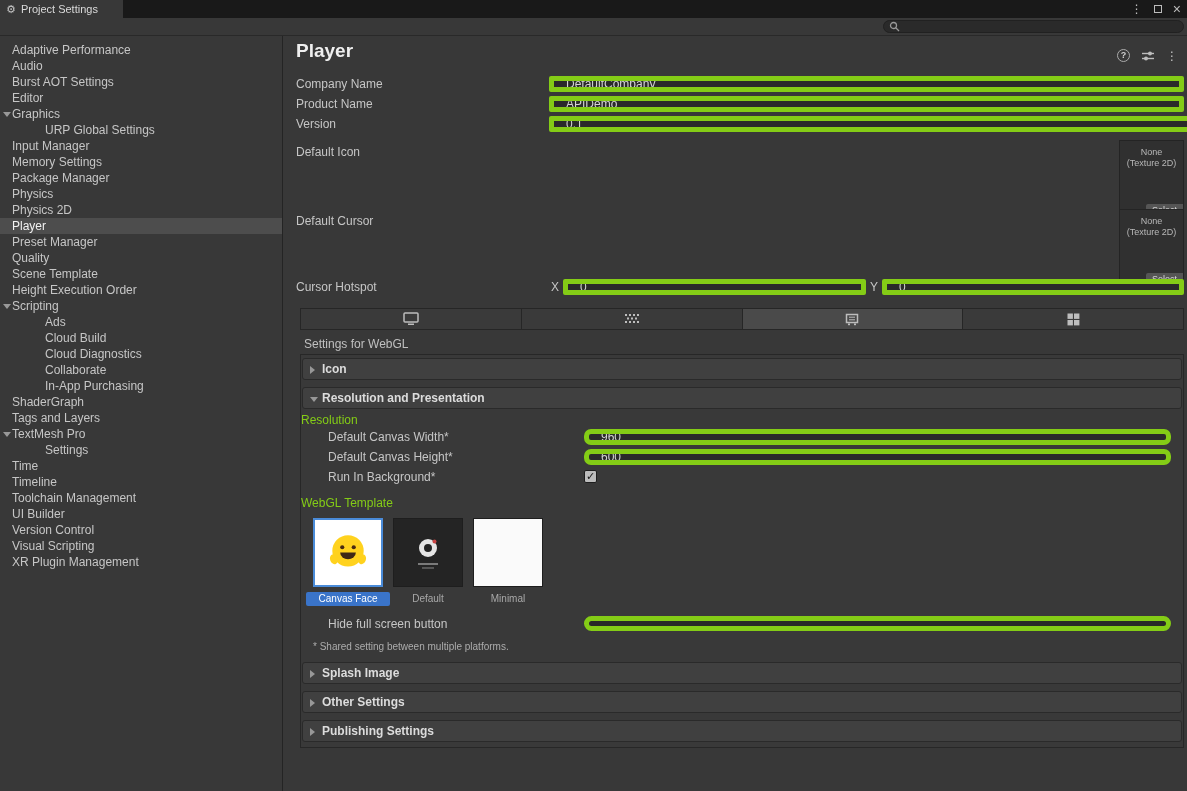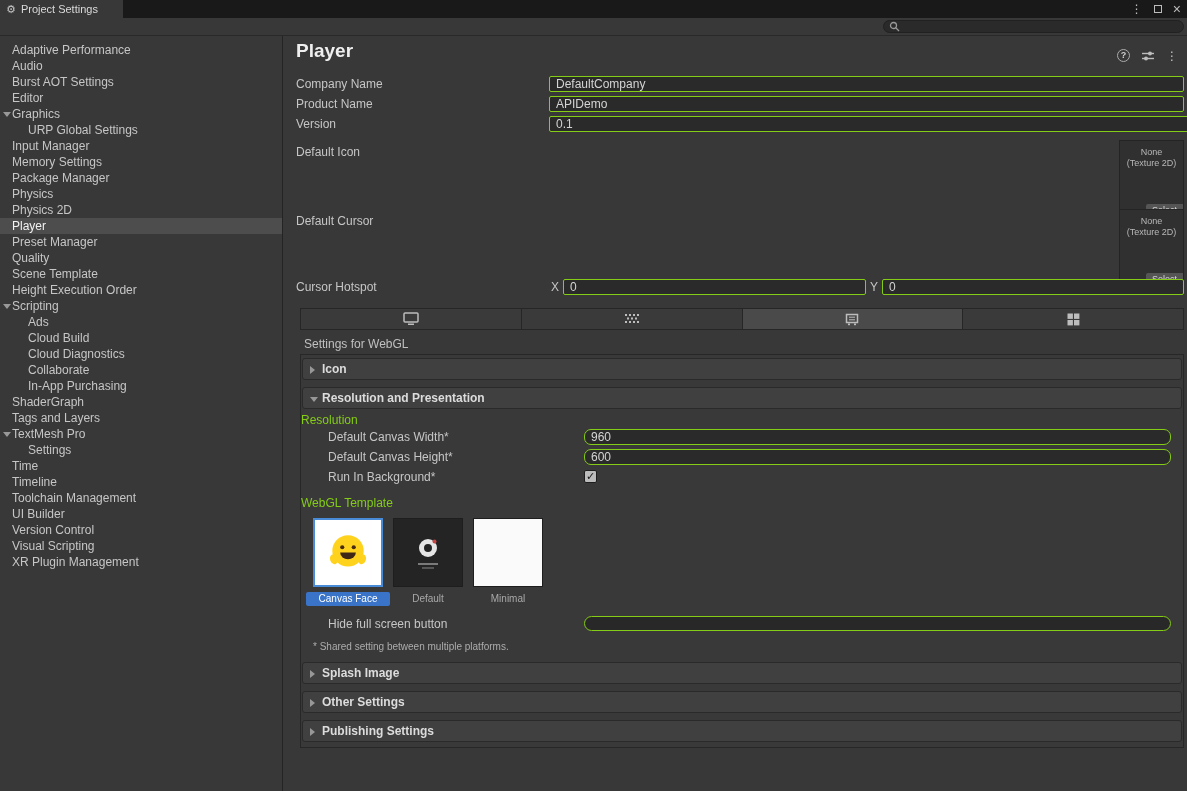--- a/index.html
+++ b/index.html
@@ -27,36 +27,36 @@
   .searchbox { position:absolute; right:3px; top:2px; width:301px; height:13px; background:#2A2A2A;
                border:1px solid #212121; border-radius:7px; display:flex; align-items:center; gap:3px; padding-left:5px; }
   .search-input { flex:1; background:transparent; border:none; outline:none; color:#D0D0D0;
                   font-family:inherit; font-size:10px; height:11px; }
 
   
   .sidebar { position:absolute; top:36px; left:0; width:283px; bottom:0; background:#383838;
              border-right:1px solid #242424; padding-top:6px; overflow:hidden; }
   .side-row { position:relative; height:16px; line-height:16px; padding-left:12px; font-size:12px;
               color:#C6C6C6; white-space:nowrap; cursor:default; }
-  .side-row.indent { padding-left:28px; }
+  .side-row.indent { padding-left:45px; }
   .side-row.selected { background:#4D4D4D; color:#F2F2F2; }
   .fold-arrow { position:absolute; left:3px; top:6px; width:0; height:0;
                 border-top:5px solid #989898; border-left:4px solid transparent; border-right:4px solid transparent; }
 
   
   .main { position:absolute; top:36px; left:283px; right:0; bottom:0; background:#383838; }
   .player-title { position:absolute; left:13px; top:4px; font-size:19px; font-weight:bold; color:#EFEFEF; }
   .hdr-icons { position:absolute; right:9px; top:13px; display:flex; align-items:center; gap:11px; }
   .help-circle { width:13px; height:13px; border:1px solid #ABABAB; border-radius:50%; font-size:9px;
                  line-height:11px; text-align:center; color:#CFCFCF; font-weight:bold; }
   .kebab { color:#C4C4C4; font-size:12px; line-height:1; }
 
   .flabel { position:absolute; left:13px; color:#C6C6C6; }
-  .tf { position:absolute; background:#2A2A2A; border:1px solid #84cc16; border-radius:2px;
-        color:#D4D4D4; font-size:12px; font-family:inherit; height:16px; padding:0 6px; outline:none; }
+  .tf { position:absolute; background:#2A2A2A; border:5px solid #84cc16; border-radius:2px;
+        color:#D4D4D4; font-size:12px; font-family:inherit; height:16px; padding:0 12px; outline:none; }
 
   .obj-picker { position:absolute; left:836px; width:65px; height:77px; background:#303030; border:1px solid #242424; }
   .obj-none { font-size:9px; color:#B8B8B8; text-align:center; padding-top:6px; line-height:11px; }
   .obj-select { position:absolute; right:0; bottom:0; background:#555555; color:#D8D8D8; font-size:9px;
                 padding:1px 6px; border-radius:2px 0 0 0; cursor:default; }
 
   .axis-label { position:absolute; color:#C6C6C6; }
 
   
   .ptabs { position:absolute; left:17px; top:272px; width:884px; height:22px; display:flex;

